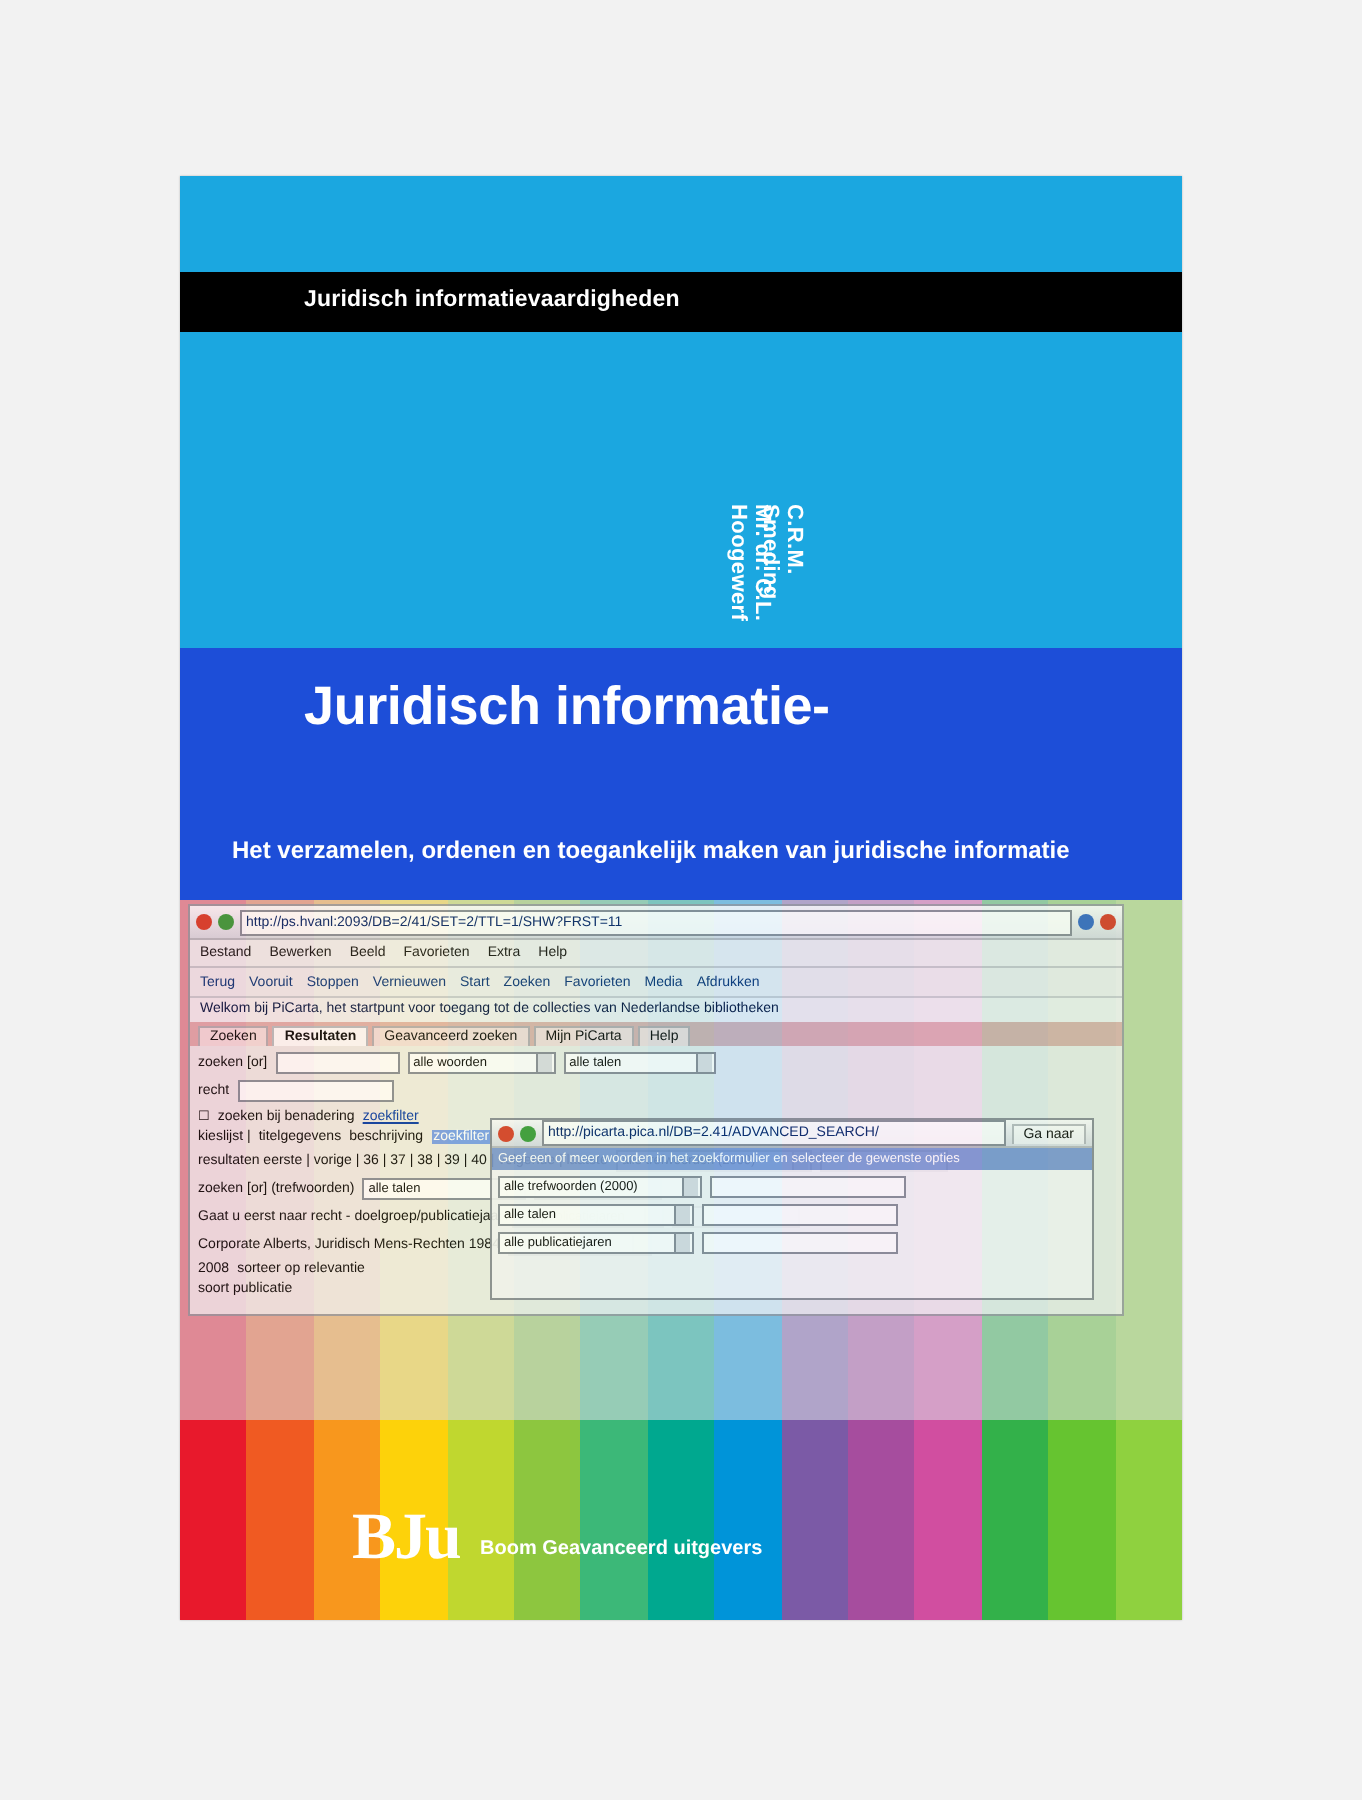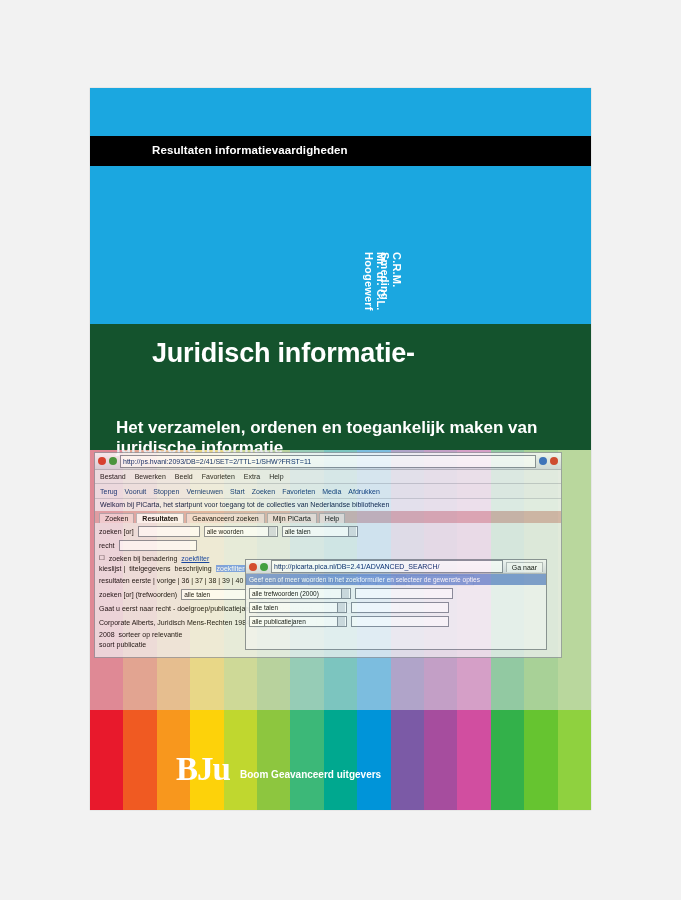--- a/index.html
+++ b/index.html
@@ -108,39 +108,39 @@
     flex: 1 1 0;
   }
 
   
   .title-block {
     position: absolute;
     left: 0;
     top: 236px;
     width: 100%;
     height: 126px;
-    background: #14532d;
+    background: #1d4ed8;
     color: #fff;
   }
   .title-main {
     position: absolute;
     left: 62px;
     top: 14px;
     right: 20px;
     font-size: 27px;
     font-weight: bold;
     line-height: 1.18;
     letter-spacing: -0.2px;
   }
   .subtitle {
     position: absolute;
     left: 26px;
     right: 14px;
     top: 94px;
-    font-size: 17px;
+    font-size: 12px;
     font-weight: bold;
     color: #ffffff;
   }
 
   
   .screenshot {
     position: absolute;
     left: 0;
     top: 362px;
     width: 100%;
@@ -346,21 +346,21 @@
 </head>
 <body>
 
 <div class="page">
 
   <div class="cover">
 
     <div class="cover-top"></div>
 
     <div class="series-bar">
-      <span>Resultaten informatievaardigheden</span>
+      <span>Juridisch informatievaardigheden</span>
     </div>
 
     <div class="cyan-field">
       <div class="author-rot a1">Mr. dr. C.L. Hoogewerf</div>
       <div class="author-rot a2">C.R.M. Smeding</div>
       <div class="edition">Derde druk</div>
     </div>
 
     <div class="rainbow">
       <i style="background:#e8192c"></i>

